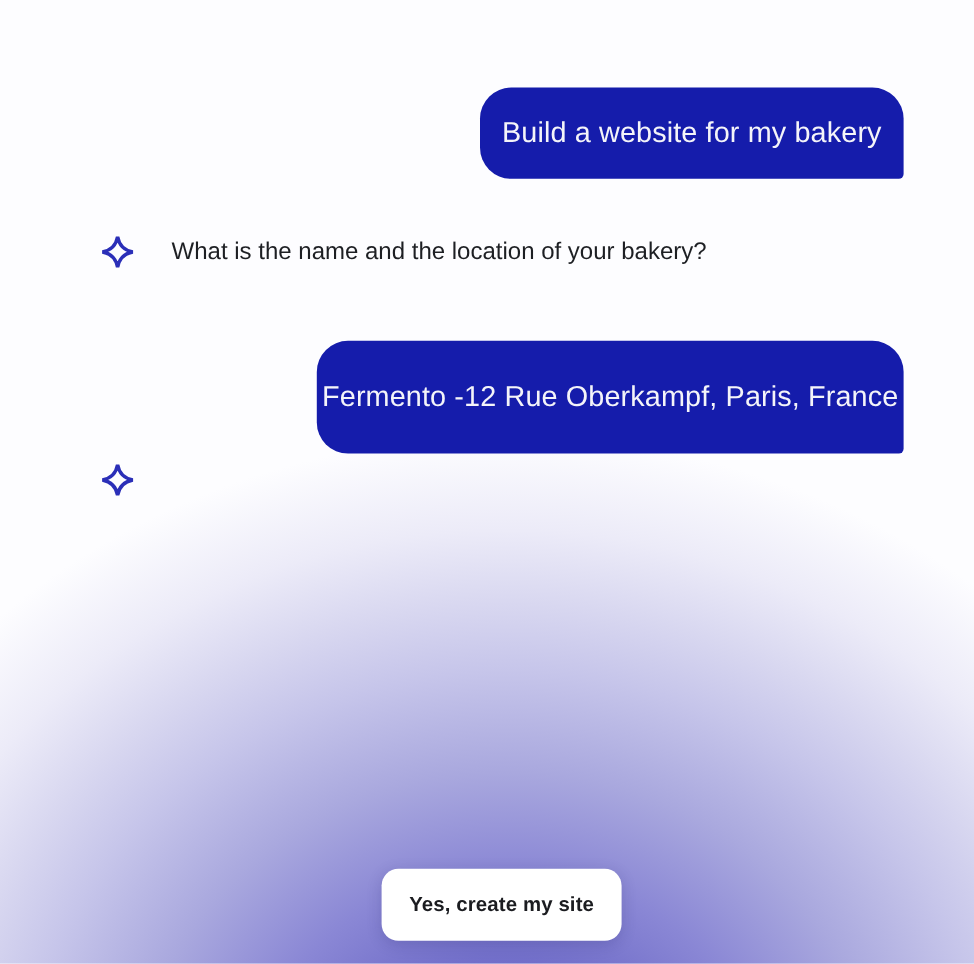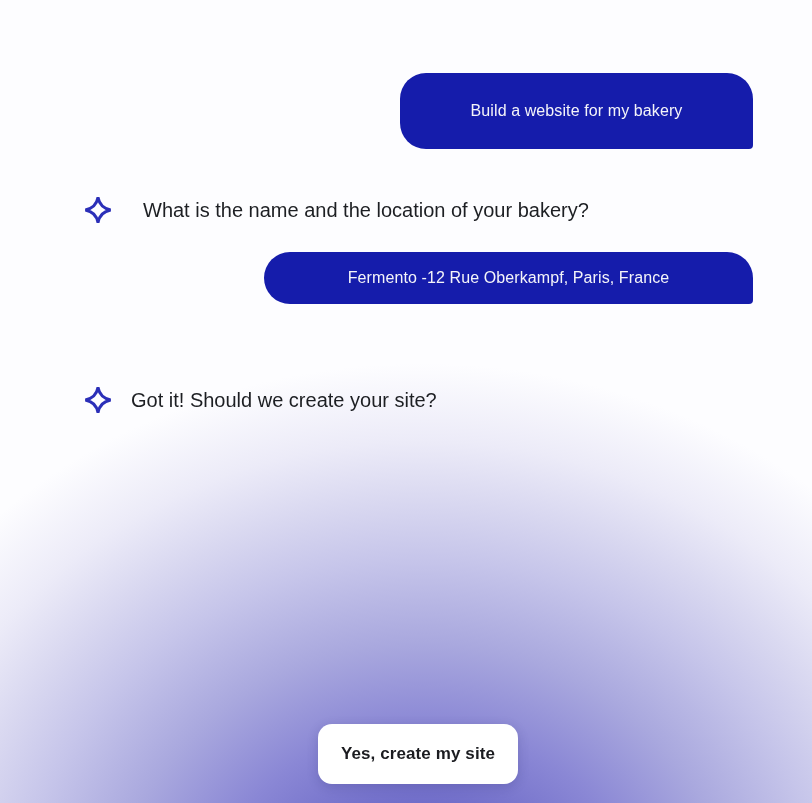--- a/index.html
+++ b/index.html
@@ -24,25 +24,25 @@
       #FDFDFF 100%);
   }
   .bubble {
     position: absolute;
     display: flex;
     align-items: center;
     justify-content: center;
     background: var(--user-bubble, #151CAB);
     color: var(--bubble-text, #F4F4F9);
     border-radius: 26px 26px 4px 26px;
-    font-size: 16px;
+    font-size: 24px;
     letter-spacing: 0.1px;
   }
   .bubble-1 { left: 400px; top: 73px;  width: 353px; height: 76px; }
-  .bubble-2 { left: 264px; top: 252px; width: 489px; height: 52px; }
+  .bubble-2 { left: 264px; top: 284px; width: 489px; height: 94px; }
   .ai-row {
     position: absolute;
     display: flex;
     align-items: center;
     gap: 18px;
     color: var(--assistant-text, #1D1F23);
     font-size: 20px;
   }
   .row-1 { left: 83px; top: 195px; height: 30px; gap: 30px; }
   .row-2 { left: 83px; top: 385px; height: 30px; }
@@ -95,18 +95,17 @@
   <div class="bubble bubble-2">
     <span>Fermento -12 Rue Oberkampf, Paris, France</span>
   </div>
 
   <div class="ai-row row-2">
     <span class="sparkle">
       <svg viewBox="0 0 32 32" width="30" height="30" aria-hidden="true">
         <path d="M16 2.5 C17.4 10.2 21.8 14.6 29.5 16 C21.8 17.4 17.4 21.8 16 29.5 C14.6 21.8 10.2 17.4 2.5 16 C10.2 14.6 14.6 10.2 16 2.5 Z" fill="none" stroke="currentColor" stroke-width="3.1" stroke-linejoin="miter"></path>
       </svg>
     </span>
-    <span>Got it! Should we create your site?</span>
   </div>
 
   <button class="cta-button">Yes, create my site</button>
 
 </div>
 
 </body></html>

